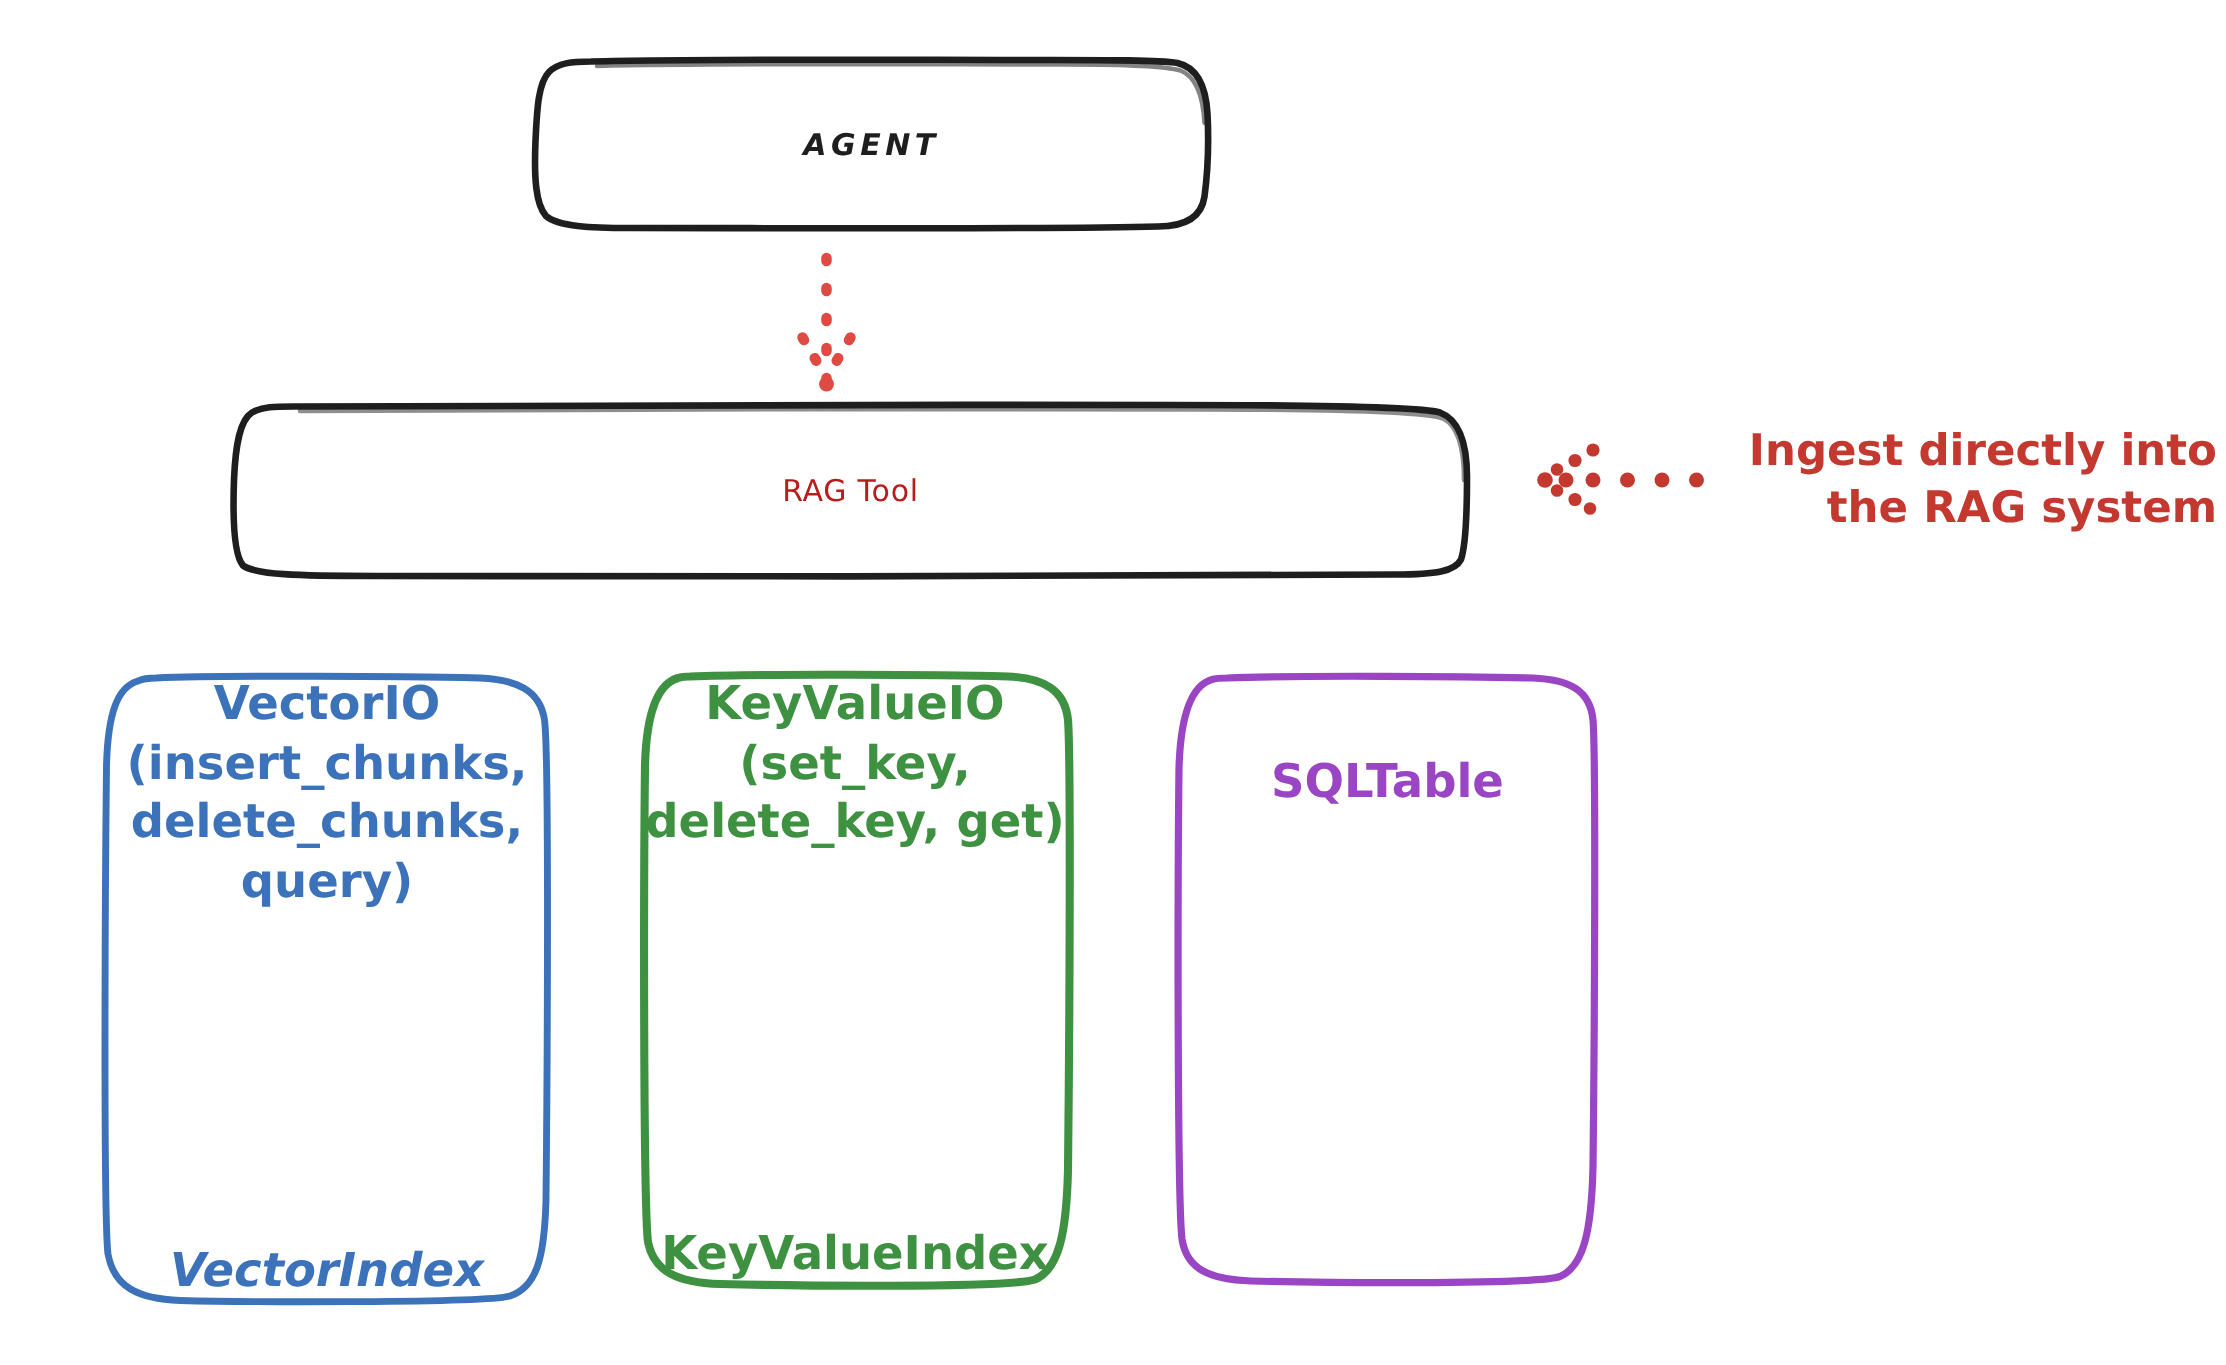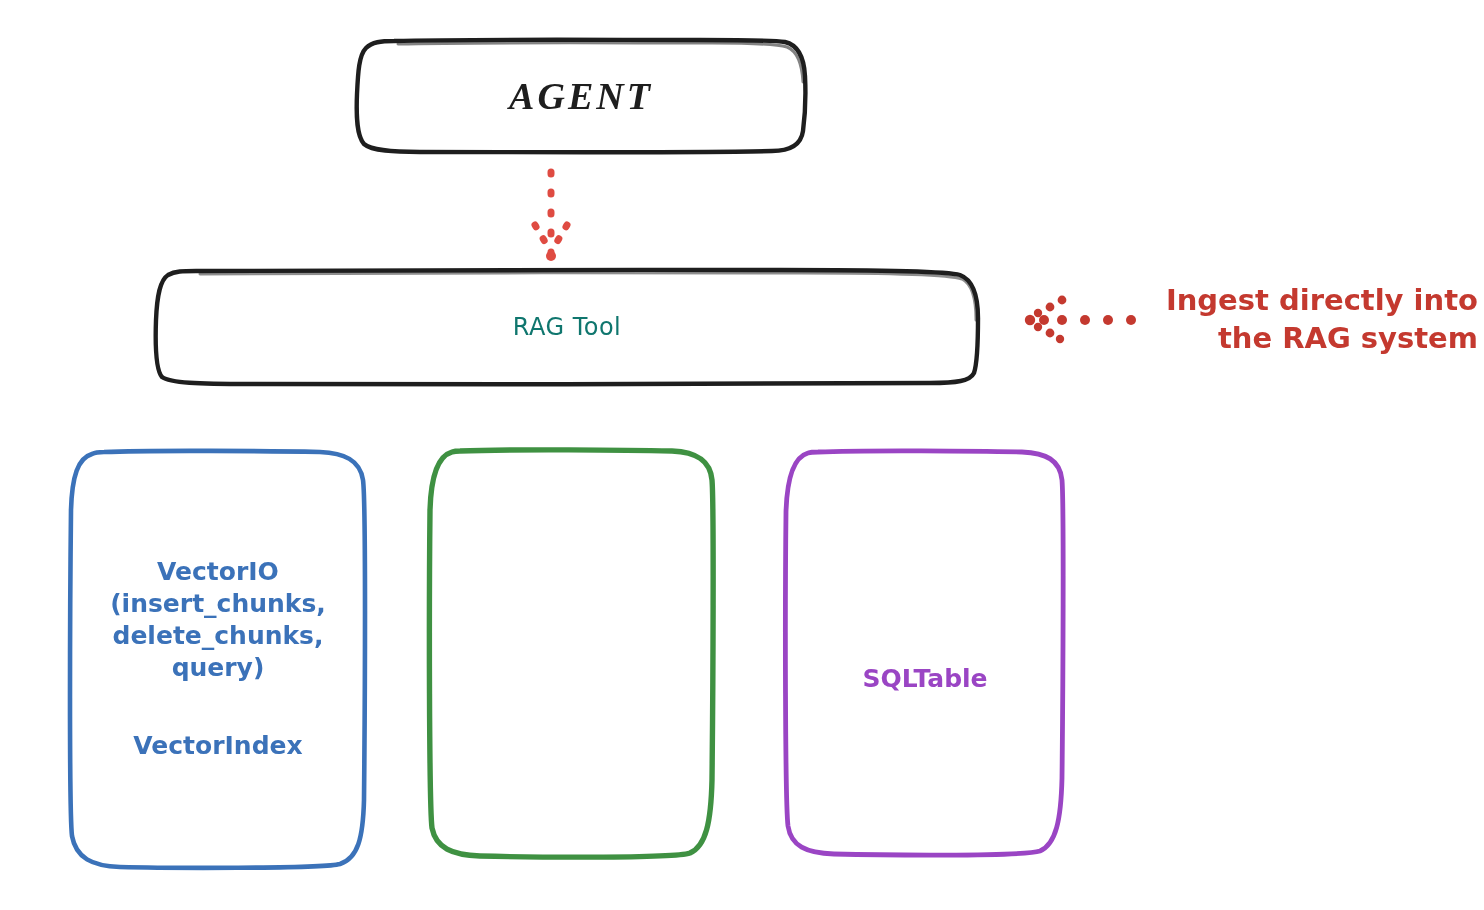--- a/index.html
+++ b/index.html
@@ -38,43 +38,43 @@
   }
   .node-title {
     letter-spacing: 0.5px;
   }
   
   #agent-label {
     left: 357px;
     top: 40px;
     width: 448px;
     height: 112px;
-    font-size: 38px;
+    font-size: 20px;
     font-style: italic;
     font-weight: 700;
     letter-spacing: 3px;
     color: #1e1e1e;
-    font-family: Liberation Serif, serif;
   }
   
   #rag-label {
     left: 156px;
     top: 270px;
     width: 822px;
     height: 113px;
-    font-size: 24px;
+    font-size: 20px;
     font-weight: 500;
-    color: #0f766e;
+    color: #b91c1c;
   }
   
   .provider-label {
     width: 296px;
-    font-size: 25px;
+    font-size: 31px;
     font-weight: 600;
     line-height: 1.28;
+    justify-content: space-between;
   }
   #vectorio-label {
     left: 70px;
     top: 450px;
     width: 296px;
     height: 418px;
     color: #3b72b9;
   }
   #keyvalueio-label {
     left: 428px;
@@ -92,21 +92,21 @@
   }
   .provider-methods {
     margin: 0;
     padding: 0;
   }
   .provider-index {
     margin: 0;
     padding: 0;
     margin-top: 42px;
   }
-  #vectorio-label .provider-index { margin-top: 46px; }
+  #vectorio-label .provider-index { margin-top: 46px; font-style: italic; }
   #keyvalueio-label .provider-index { margin-top: 44px; }
   #relationalio-label .provider-index { margin-top: 52px; }
 
   
   #annotation-text {
     position: absolute;
     left: 1148px;
     top: 281px;
     width: 330px;
     font-size: 29px;
@@ -231,20 +231,26 @@
   <div class="label node-title" id="rag-label">RAG Tool</div>
 
   <div class="label provider-label" id="vectorio-label">
     <div class="provider-methods">VectorIO
 (insert_chunks,
 delete_chunks,
 query)</div>
     <div class="provider-index">VectorIndex</div>
   </div>
 
+  <div class="label provider-label" id="keyvalueio-label">
+    <div class="provider-methods">KeyValueIO
+(set_key,
+delete_key, get)</div>
+    <div class="provider-index">KeyValueIndex</div>
+  </div>
 
   <div class="label provider-label" id="relationalio-label">
     <div class="provider-index">SQLTable</div>
   </div>
 
   <div id="annotation-text">Ingest directly into
 the RAG system</div>
 
 </div>
 

